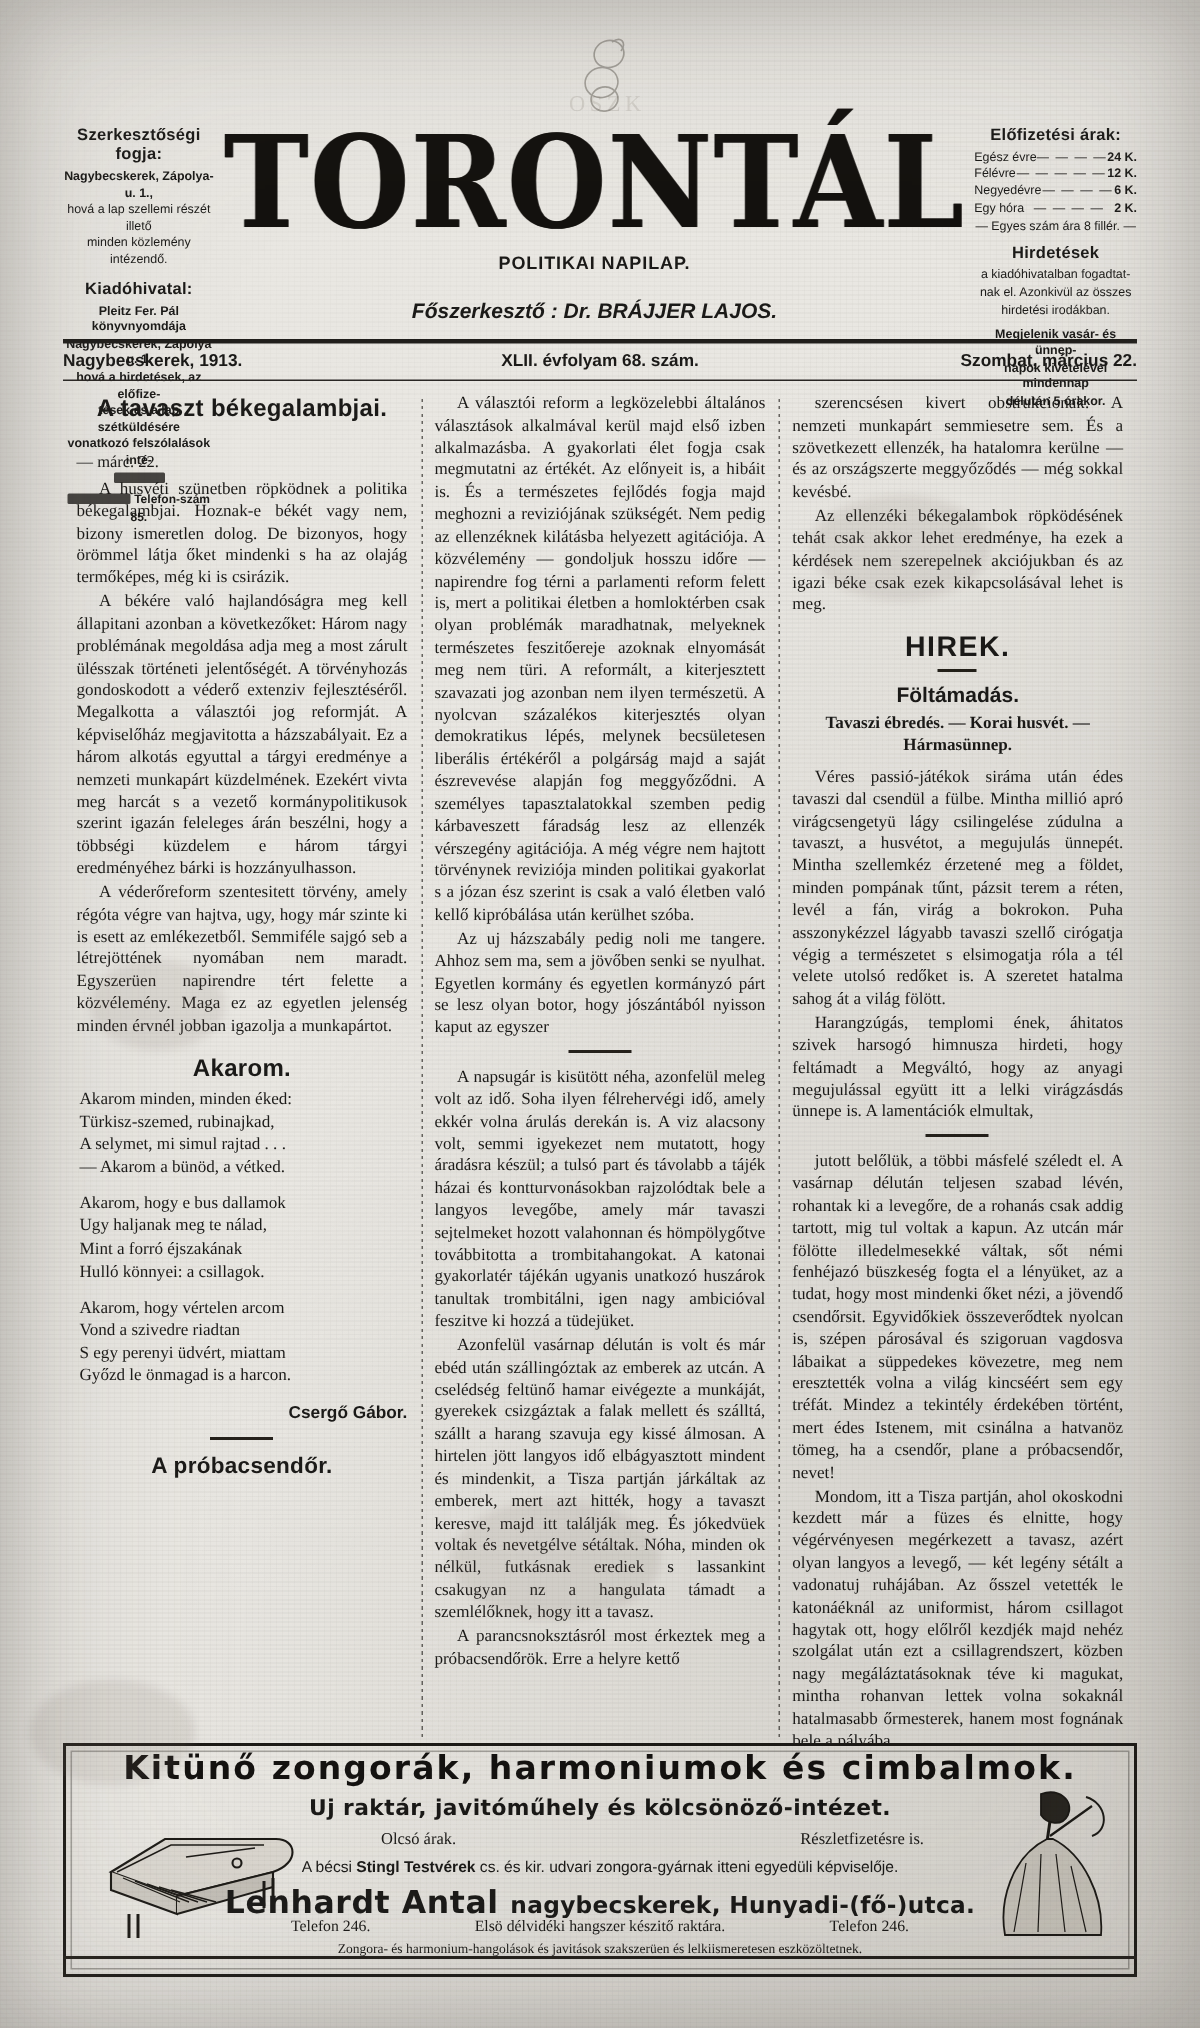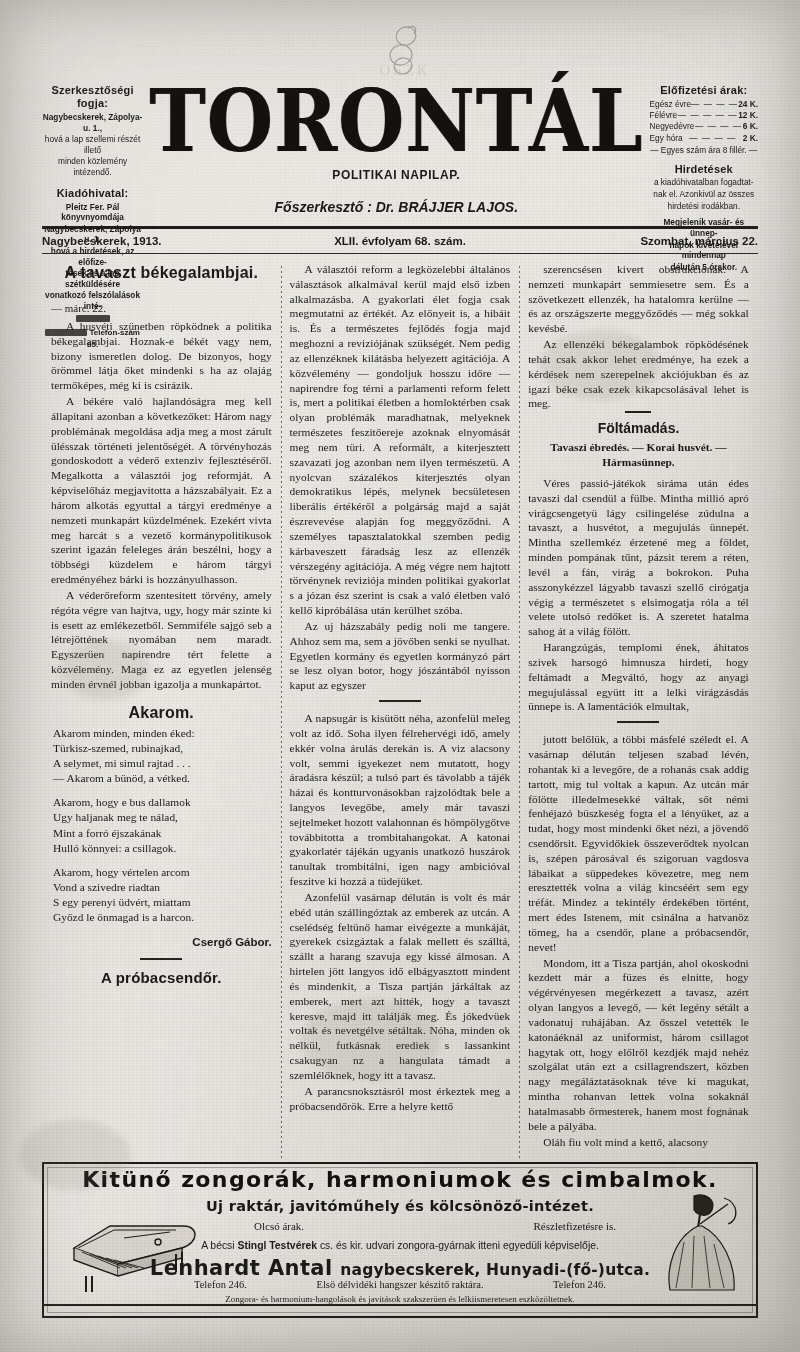--- a/index.html
+++ b/index.html
@@ -534,20 +534,21 @@
         <div class="sep-rule"></div>
         <p class="body">A napsugár is kisütött néha, azonfelül meleg volt az idő. Soha ilyen félrehervégi idő, amely ekkér volna árulás derekán is. A viz alacsony volt, semmi igyekezet nem mutatott, hogy áradásra készül; a tulsó part és távolabb a tájék házai és kontturvonásokban rajzolódtak bele a langyos levegőbe, amely már tavaszi sejtelmeket hozott valahonnan és hömpölygőtve továbbitotta a trombitahangokat. A katonai gyakorlatér tájékán ugyanis unatkozó huszárok tanultak trombitálni, igen nagy ambicióval feszitve ki hozzá a tüdejüket.</p>
         <p class="body">Azonfelül vasárnap délután is volt és már ebéd után szállingóztak az emberek az utcán. A cselédség feltünő hamar eivégezte a munkáját, gyerekek csizgáztak a falak mellett és szálltá, szállt a harang szavuja egy kissé álmosan. A hirtelen jött langyos idő elbágyasztott mindent és mindenkit, a Tisza partján járkáltak az emberek, mert azt hitték, hogy a tavaszt keresve, majd itt találják meg. És jókedvüek voltak és nevetgélve sétáltak. Nóha, minden ok nélkül, futkásnak erediek s lassankint csakugyan nz a hangulata támadt a szemlélőknek, hogy itt a tavasz.</p>
         <p class="body">A parancsnoksztásról most érkeztek meg a próbacsendőrök. Erre a helyre kettő</p>
       </div>
 
       <div class="col">
         <p class="body">szerencsésen kivert obstrukcionak. A nemzeti munkapárt semmiesetre sem. És a szövetkezett ellenzék, ha hatalomra kerülne — és az országszerte meggyőződés — még sokkal kevésbé.</p>
         <p class="body">Az ellenzéki békegalambok röpködésének tehát csak akkor lehet eredménye, ha ezek a kérdések nem szerepelnek akciójukban és az igazi béke csak ezek kikapcsolásával lehet is meg.</p>
 
+        <div class="hirek-head">HIREK.</div>
         <div class="mini-rule"></div>
         <div class="sub-head">Föltámadás.</div>
         <div class="sub-sub">Tavaszi ébredés. — Korai husvét. — Hármasünnep.</div>
 
         <p class="body">Véres passió-játékok siráma után édes tavaszi dal csendül a fülbe. Mintha millió apró virágcsengetyü lágy csilingelése zúdulna a tavaszt, a husvétot, a megujulás ünnepét. Mintha szellemkéz érzetené meg a földet, minden pompának tűnt, pázsit terem a réten, levél a fán, virág a bokrokon. Puha asszonykézzel lágyabb tavaszi szellő cirógatja végig a természetet s elsimogatja róla a tél velete utolsó redőket is. A szeretet hatalma sahog át a világ fölött.</p>
         <p class="body">Harangzúgás, templomi ének, áhitatos szivek harsogó himnusza hirdeti, hogy feltámadt a Megváltó, hogy az anyagi megujulással együtt itt a lelki virágzásdás ünnepe is. A lamentációk elmultak,</p>
         <div class="sep-rule"></div>
         <p class="body">jutott belőlük, a többi másfelé széledt el. A vasárnap délután teljesen szabad lévén, rohantak ki a levegőre, de a rohanás csak addig tartott, mig tul voltak a kapun. Az utcán már fölötte illedelmesekké váltak, sőt némi fenhéjazó büszkeség fogta el a lényüket, az a tudat, hogy most mindenki őket nézi, a jövendő csendőrsit. Egyvidőkiek összeverődtek nyolcan is, szépen párosával és szigoruan vagdosva lábaikat a süppedekes kövezetre, meg nem eresztették volna a világ kincséért sem egy tréfát. Mindez a tekintély érdekében történt, mert édes Istenem, mit csinálna a hatvanöz tömeg, ha a csendőr, plane a próbacsendőr, nevet!</p>
         <p class="body">Mondom, itt a Tisza partján, ahol okoskodni kezdett már a füzes és elnitte, hogy végérvényesen megérkezett a tavasz, azért olyan langyos a levegő, — két legény sétált a vadonatuj ruhájában. Az ősszel vetették le katonáéknál az uniformist, három csillagot hagytak ott, hogy előlről kezdjék majd nehéz szolgálat után ezt a csillagrendszert, közben nagy megáláztatásoknak téve ki magukat, mintha rohanvan lettek volna sokaknál hatalmasabb őrmesterek, hanem most fognának bele a pályába.</p>
         <p class="body">Oláh fiu volt mind a kettő, alacsony</p>

